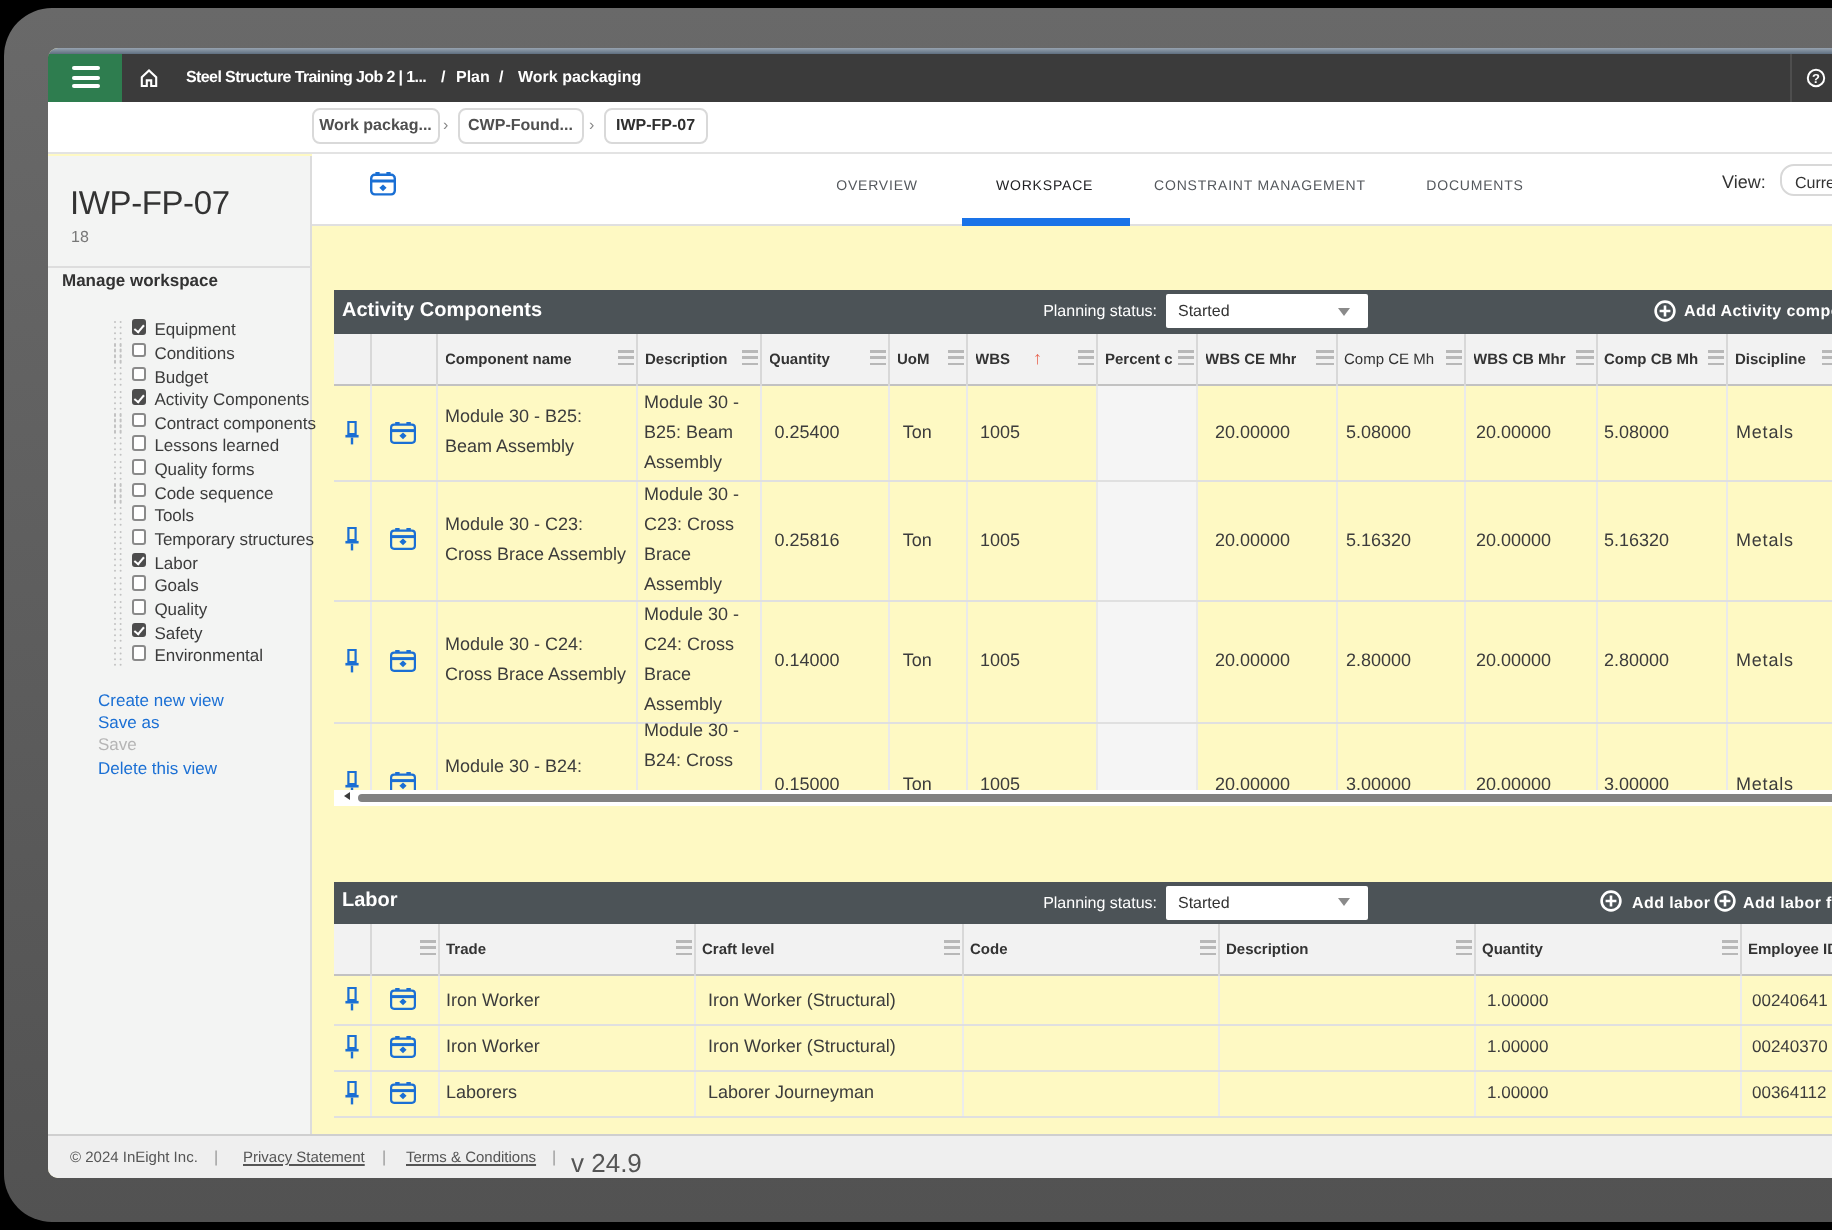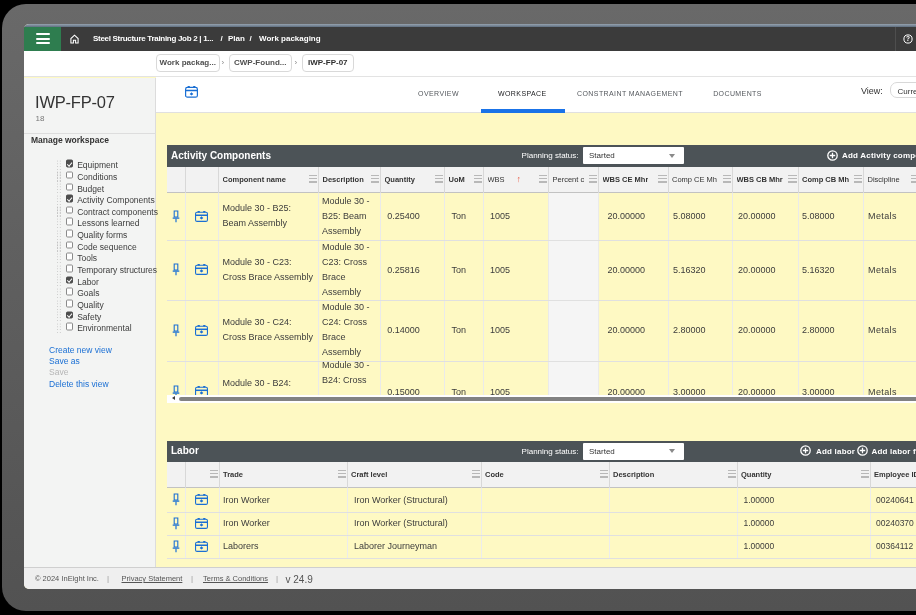--- a/index.html
+++ b/index.html
@@ -146,21 +146,21 @@
     <div class="abs" style="left:25px;top:300.7px;font-size:8.5px;color:#1a6fd4">Delete this view</div>
   </div>
 
   <div class="abs" style="left:24px;top:566.5px;width:892px;height:22px;background:#efefef;border-top:1px solid #cfcfcf">
     <div class="abs" style="left:11px;top:6.5px;font-size:7.5px;color:#555">© 2024 InEight Inc.</div>
     <div class="abs" style="left:83px;top:6px;font-size:8px;color:#999">|</div>
     <div class="abs" style="left:97.5px;top:6.5px;font-size:7.5px;color:#555;text-decoration:underline">Privacy Statement</div>
     <div class="abs" style="left:167px;top:6px;font-size:8px;color:#999">|</div>
     <div class="abs" style="left:179px;top:6.5px;font-size:7.5px;color:#555;text-decoration:underline">Terms &amp; Conditions</div>
     <div class="abs" style="left:252px;top:6px;font-size:8px;color:#999">|</div>
-    <div class="abs" style="left:261.5px;top:6.5px;font-size:10px;color:#555;">v 24.9</div>
+    <div class="abs" style="left:261.5px;top:6.5px;font-size:13px;color:#555;">v 24.9</div>
   </div>
 
   <div class="abs" id="tabbar" style="left:156px;top:77px;width:760px;height:35.5px;background:#fff;border-bottom:1px solid #e0e0e0">
     <svg class="abs" style="left:28.5px;top:9px" width="13" height="12" viewBox="0 0 13 12">
       <rect x="0.6" y="1.4" width="11.8" height="9.8" rx="1.8" fill="none" stroke="#1a6fd4" stroke-width="1.2"></rect>
       <path d="M0.9 4.5 H12.1" stroke="#1a6fd4" stroke-width="1.6"></path>
       <rect x="2.7" y="0" width="2.1" height="1.6" fill="#1a6fd4"></rect>
       <rect x="8.2" y="0" width="2.1" height="1.6" fill="#1a6fd4"></rect>
       <path d="M6.5 6.2 L8.3 7.9 L6.5 9.6 L4.7 7.9 Z" fill="#1a6fd4"></path>
     </svg>
@@ -187,27 +187,27 @@
             <circle cx="5.5" cy="5.5" r="4.7" fill="none" stroke="#fff" stroke-width="1.3"></circle>
             <path d="M5.5 2.8 V8.2 M2.8 5.5 H8.2" stroke="#fff" stroke-width="1.3"></path>
           </svg>
       <div class="abs" style="left:675.5px;top:6.5px;font-size:8px;font-weight:bold;color:#fff;white-space:nowrap;letter-spacing:0.2px">Add Activity compo</div>
     </div>
     <div class="abs" style="left:0;top:22.5px;width:749.5px;height:25.5px;background:#f2f2f2;border-bottom:1px solid #c2c2c2"></div>
     <div class="abs" style="left:56.0px;top:30px;font-size:7.5px;font-weight:bold;color:#333;white-space:nowrap;overflow:hidden;max-width:86.0px">Component name</div>
     <div class="abs" style="left:156.0px;top:30px;font-size:7.5px;font-weight:bold;color:#333;white-space:nowrap;overflow:hidden;max-width:48.0px">Description</div>
     <div class="abs" style="left:218.0px;top:30px;font-size:7.5px;font-weight:bold;color:#333;white-space:nowrap;overflow:hidden;max-width:50.0px">Quantity</div>
     <div class="abs" style="left:282.0px;top:30px;font-size:7.5px;font-weight:bold;color:#333;white-space:nowrap;overflow:hidden;max-width:25.0px">UoM</div>
-    <div class="abs" style="left:321.0px;top:30px;font-size:7.5px;font-weight:normal;color:#333;white-space:nowrap;overflow:hidden;max-width:51.0px">WBS</div>
-    <div class="abs" style="left:386.0px;top:30px;font-size:7.5px;font-weight:normal;color:#333;white-space:nowrap;overflow:hidden;max-width:36.0px">Percent c</div>
+    <div class="abs" style="left:321.0px;top:30px;font-size:7.5px;font-weight:bold;color:#333;white-space:nowrap;overflow:hidden;max-width:51.0px">WBS</div>
+    <div class="abs" style="left:386.0px;top:30px;font-size:7.5px;font-weight:bold;color:#333;white-space:nowrap;overflow:hidden;max-width:36.0px">Percent c</div>
     <div class="abs" style="left:436.0px;top:30px;font-size:7.5px;font-weight:bold;color:#333;white-space:nowrap;overflow:hidden;max-width:55.5px">WBS CE Mhr</div>
     <div class="abs" style="left:505.5px;top:30px;font-size:7.5px;font-weight:normal;color:#333;white-space:nowrap;overflow:hidden;max-width:50.5px">Comp CE Mh</div>
     <div class="abs" style="left:570.0px;top:30px;font-size:7.5px;font-weight:bold;color:#333;white-space:nowrap;overflow:hidden;max-width:51.5px">WBS CB Mhr</div>
     <div class="abs" style="left:635.5px;top:30px;font-size:7.5px;font-weight:bold;color:#333;white-space:nowrap;overflow:hidden;max-width:51.5px">Comp CB Mh</div>
-    <div class="abs" style="left:701.0px;top:30px;font-size:7.5px;font-weight:normal;color:#333;white-space:nowrap;overflow:hidden;max-width:43.0px">Discipline</div>
+    <div class="abs" style="left:701.0px;top:30px;font-size:7.5px;font-weight:bold;color:#333;white-space:nowrap;overflow:hidden;max-width:43.0px">Discipline</div>
     <div class="abs" style="left:350px;top:29.5px;font-size:9px;color:#e8604c;font-weight:bold">↑</div>
     <i class="flt" style="left:142.0px;top:30.5px"></i>
     <i class="flt" style="left:204.0px;top:30.5px"></i>
     <i class="flt" style="left:268.0px;top:30.5px"></i>
     <i class="flt" style="left:307.0px;top:30.5px"></i>
     <i class="flt" style="left:372.0px;top:30.5px"></i>
     <i class="flt" style="left:422.0px;top:30.5px"></i>
     <i class="flt" style="left:491.5px;top:30.5px"></i>
     <i class="flt" style="left:556.0px;top:30.5px"></i>
     <i class="flt" style="left:621.5px;top:30.5px"></i>

